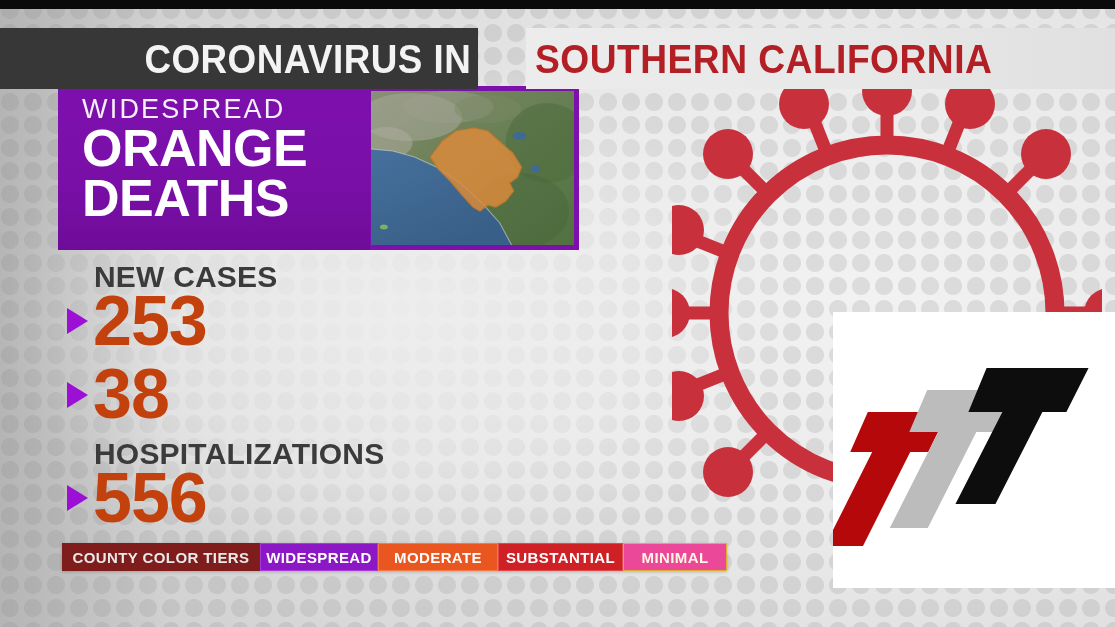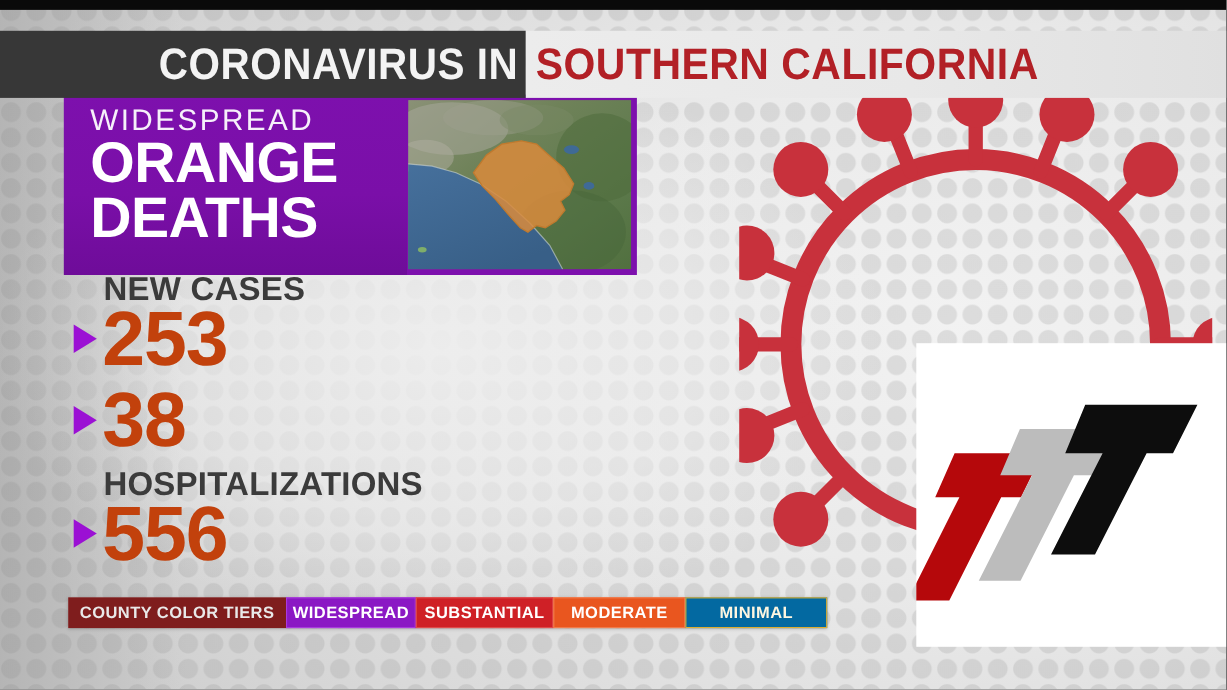--- a/index.html
+++ b/index.html
@@ -66,20 +66,21 @@
   
   .header-row {
     position: absolute;
     left: 0;
     top: 28px;
     height: 61px;
     width: 1115px;
     z-index: 30;
     display: flex;
     align-items: stretch;
+    gap: 48px;
   }
   .header-dark {
     background: #373737;
     width: 478px;
     display: flex;
     align-items: center;
     justify-content: flex-end;
     padding-right: 7px;
     box-sizing: border-box;
   }
@@ -157,21 +158,21 @@
     height: 100%;
     overflow: hidden;
     position: relative;
   }
   .map-frame svg { display:block; width:100%; height:100%; }
 
   
   .stats {
     position: absolute;
     left: 62px;
-    top: 249px;
+    top: 262px;
     z-index: 20;
   }
   .stat-block { position: relative; margin-bottom: 12px; }
   .stat-label {
     color: #3b3b3b;
     font-size: 30px;
     font-weight: bold;
     letter-spacing: 0.2px;
     line-height: 1;
     margin-left: 32px;
@@ -216,21 +217,21 @@
     font-weight: bold;
     letter-spacing: 0.4px;
     color: #ffffff;
     box-sizing: border-box;
     white-space: nowrap;
   }
   .legend-seg.title { background: #7f1d1d; width: 198px; color:#e9e9e9; }
   .legend-seg.s1 { background: #8b18c4; width: 118px; border: 1px solid #a93ade; }
   .legend-seg.s2 { background: #cf2026; width: 125px; border: 1px solid #e04a4a; }
   .legend-seg.s3 { background: #e9561f; width: 120px; border: 1px solid #f27a4a; }
-  .legend-seg.s4 { background: #0369a1; width: 129px; border: 1px solid #dcae32; color:#fdf6e0; }
+  .legend-seg.s4 { background: #ec4899; width: 104px; border: 1px solid #dcae32; color:#fdf6e0; }
 
   
   .logo-box {
     position: absolute;
     left: 833px;
     top: 312px;
     width: 282px;
     height: 276px;
     background: #ffffff;
     z-index: 40;
@@ -362,22 +363,22 @@
         <span class="tri"></span>
         <span class="stat-value">556</span>
       </div>
     </div>
 
   </div>
 
   <div class="legend">
     <div class="legend-seg title">COUNTY COLOR TIERS</div>
     <div class="legend-seg s1">WIDESPREAD</div>
+    <div class="legend-seg s3">MODERATE</div>
     <div class="legend-seg s2">SUBSTANTIAL</div>
-    <div class="legend-seg s3">MODERATE</div>
     <div class="legend-seg s4">MINIMAL</div>
   </div>
 
   <div class="logo-box">
     <svg viewBox="0 0 282 276" xmlns="http://www.w3.org/2000/svg">
       <g>
 
         <path d="M38,108 L118,108 L104,148 L86,148 L52,242 L14,242 L48,148 L26,148 Z" fill="#b5080b" transform="translate(12,-8) skewX(-8)"></path>
 
         <path d="M98,84 L188,84 L173,126 L153,126 L118,222 L80,222 L115,126 L86,126 Z" fill="#bcbcbc" transform="translate(8,-6) skewX(-8)"></path>

